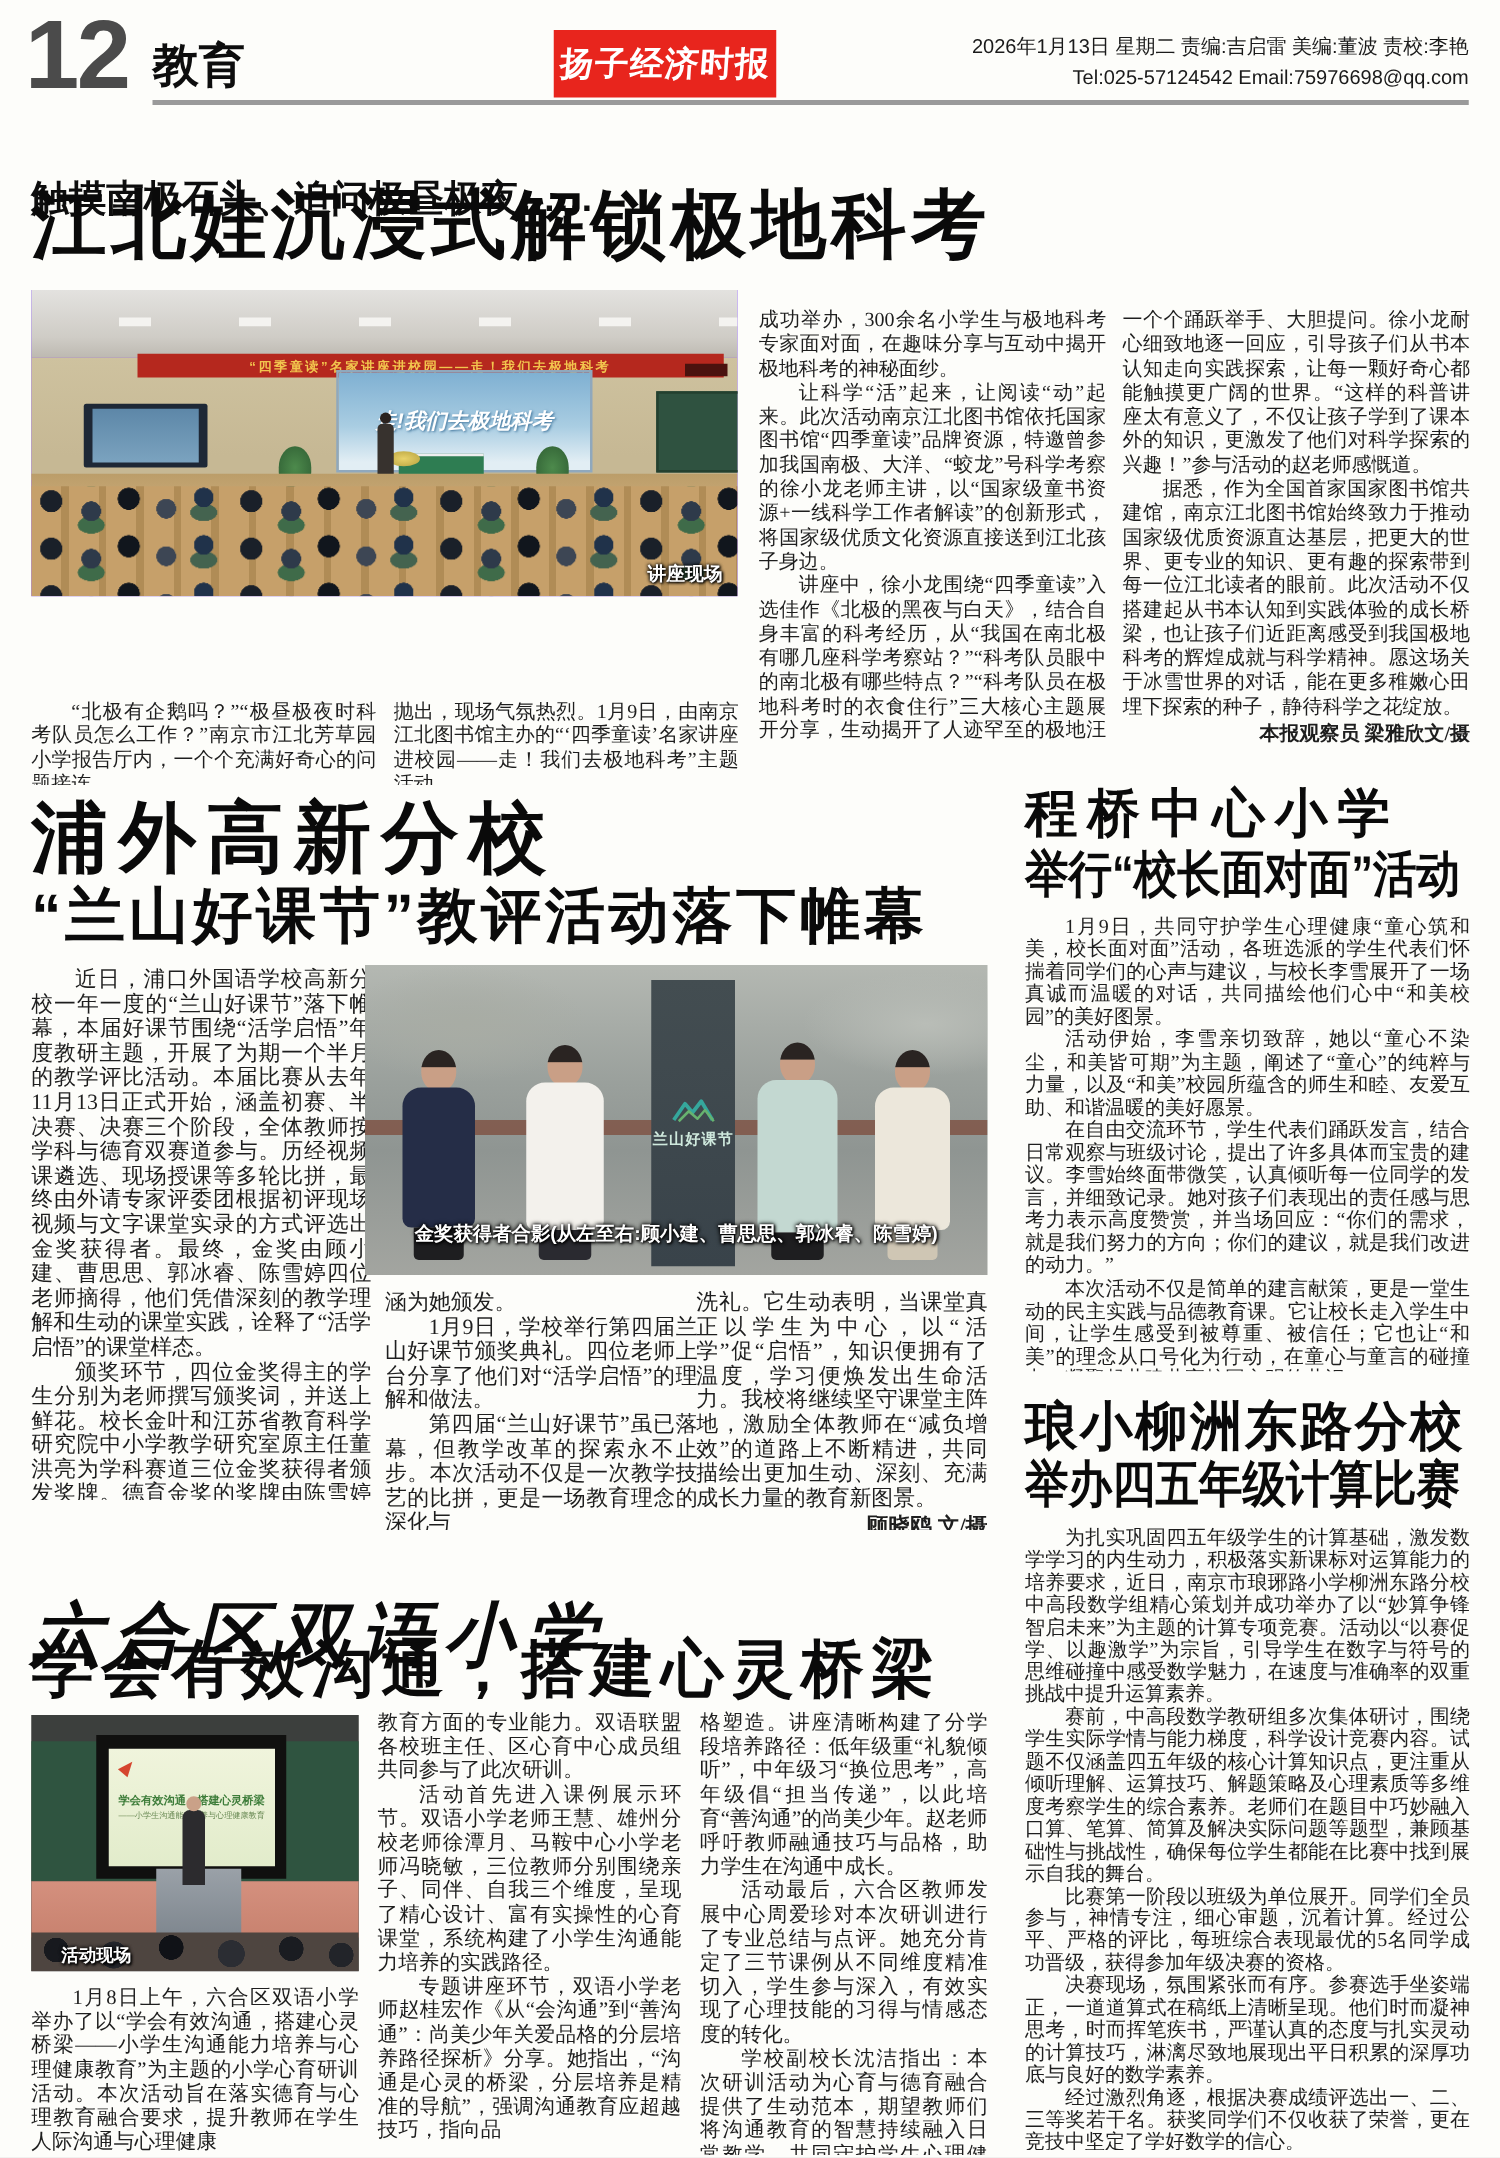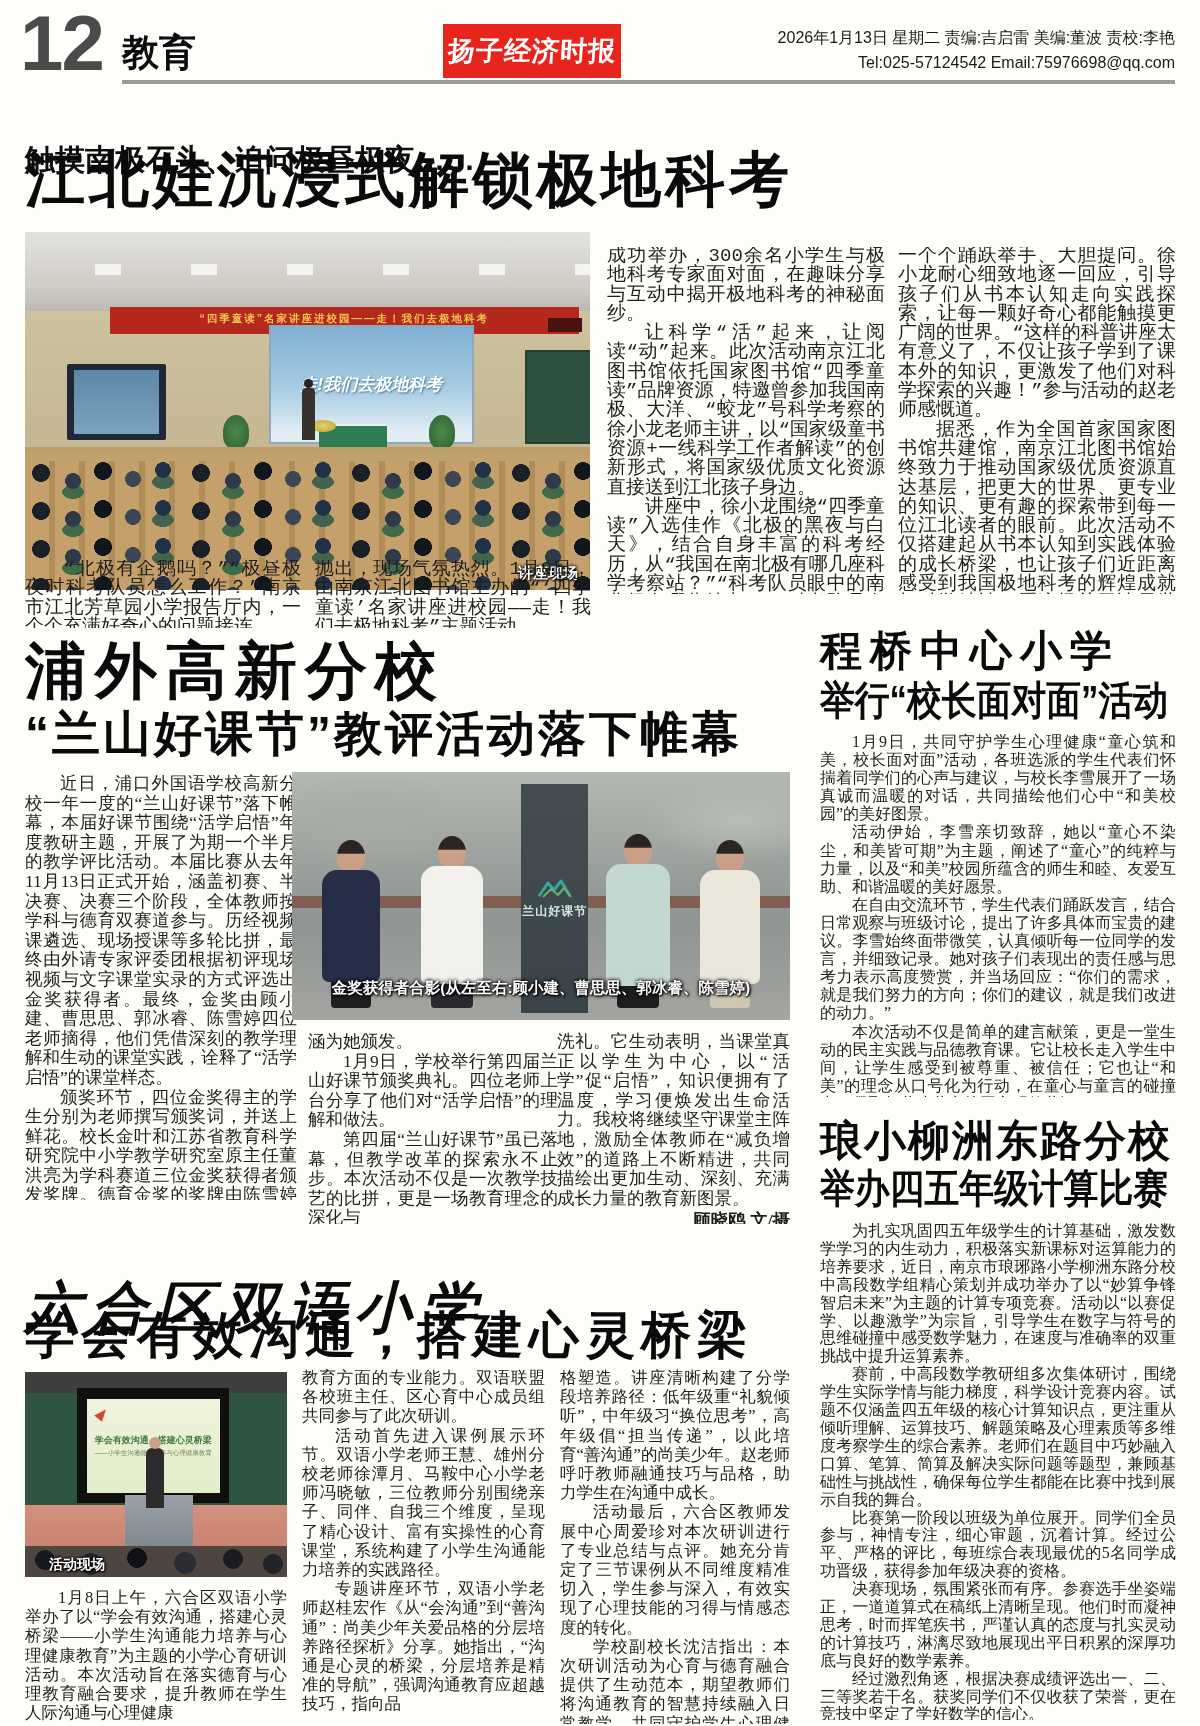--- a/index.html
+++ b/index.html
@@ -15,30 +15,30 @@
   .hdr-meta{right:25px;top:26px;text-align:right;font:16px/1.55 "Liberation Sans",sans-serif;color:#1a1a1a;}
   
   .art{overflow:hidden;text-align:justify;}
   .art p{margin:0;text-indent:2em;}
   .art p.cont{text-indent:0;}
   .byline{text-align:right;font-weight:700;margin-top:3px;}
   .kicker{font:900 30px/1.1 "Liberation Sans",sans-serif;color:#0d0d0d;margin-top:33px;}
   .headline{font:900 60px/1 "Liberation Sans",sans-serif;color:#0a0a0a;letter-spacing:4px;white-space:nowrap;}
   .h-sub{font:900 48px/1 "Liberation Sans",sans-serif;color:#0a0a0a;white-space:nowrap;}
   
-  .lead-body{font-size:19px;line-height:19.3px;font-family:Liberation Mono, monospace;}
+  .lead-body{font-size:16px;line-height:19.3px;}
   .a2-body{font-size:17.5px;line-height:19.6px;}
   .a3-body{font-size:16px;line-height:18.1px;}
   .a4-body{font-size:16px;line-height:17.9px;}
   .a5-body{font-size:16.5px;line-height:19.2px;}
   
   .ph-caption{position:absolute;color:#fff;font:700 15px/1 "Liberation Sans",sans-serif;
               text-shadow:0 0 3px #000,0 0 3px #000,1px 1px 2px #000;}
   
-  #photo1{left:25px;top:232px;width:565px;height:358px;overflow:hidden;background:#8b5cf6;}
+  #photo1{left:25px;top:232px;width:565px;height:245px;overflow:hidden;background:#8b5cf6;}
   .ph1-ceiling{left:0;top:0;width:100%;height:22%;
      background:linear-gradient(#e3e2df,#cfccc6 70%,#bdb9b1);}
   .ph1-ceiling:after{content:"";position:absolute;left:0;top:40%;width:100%;height:14%;
      background:repeating-linear-gradient(90deg,transparent 0 70px,#f4f3f0 70px 96px);}
   .ph1-wall{left:0;top:22%;width:100%;height:40%;background:linear-gradient(#cec29f,#c6b894 80%);}
   .ph1-banner{left:15%;top:21%;width:83%;height:7.5%;background:#b5281e;color:#f2c54e;
      font:700 10.5px/2.2 "Liberation Sans",sans-serif;text-align:center;letter-spacing:2px;overflow:hidden;}
   .ph1-screen{left:37%;top:26%;width:35.5%;height:32%;border:2px solid #8fa8bd;
      background:linear-gradient(180deg,#7fb0d2,#a9cde2 55%,#e2eef4 92%);
      display:flex;align-items:center;justify-content:center;margin-left:35px;}

